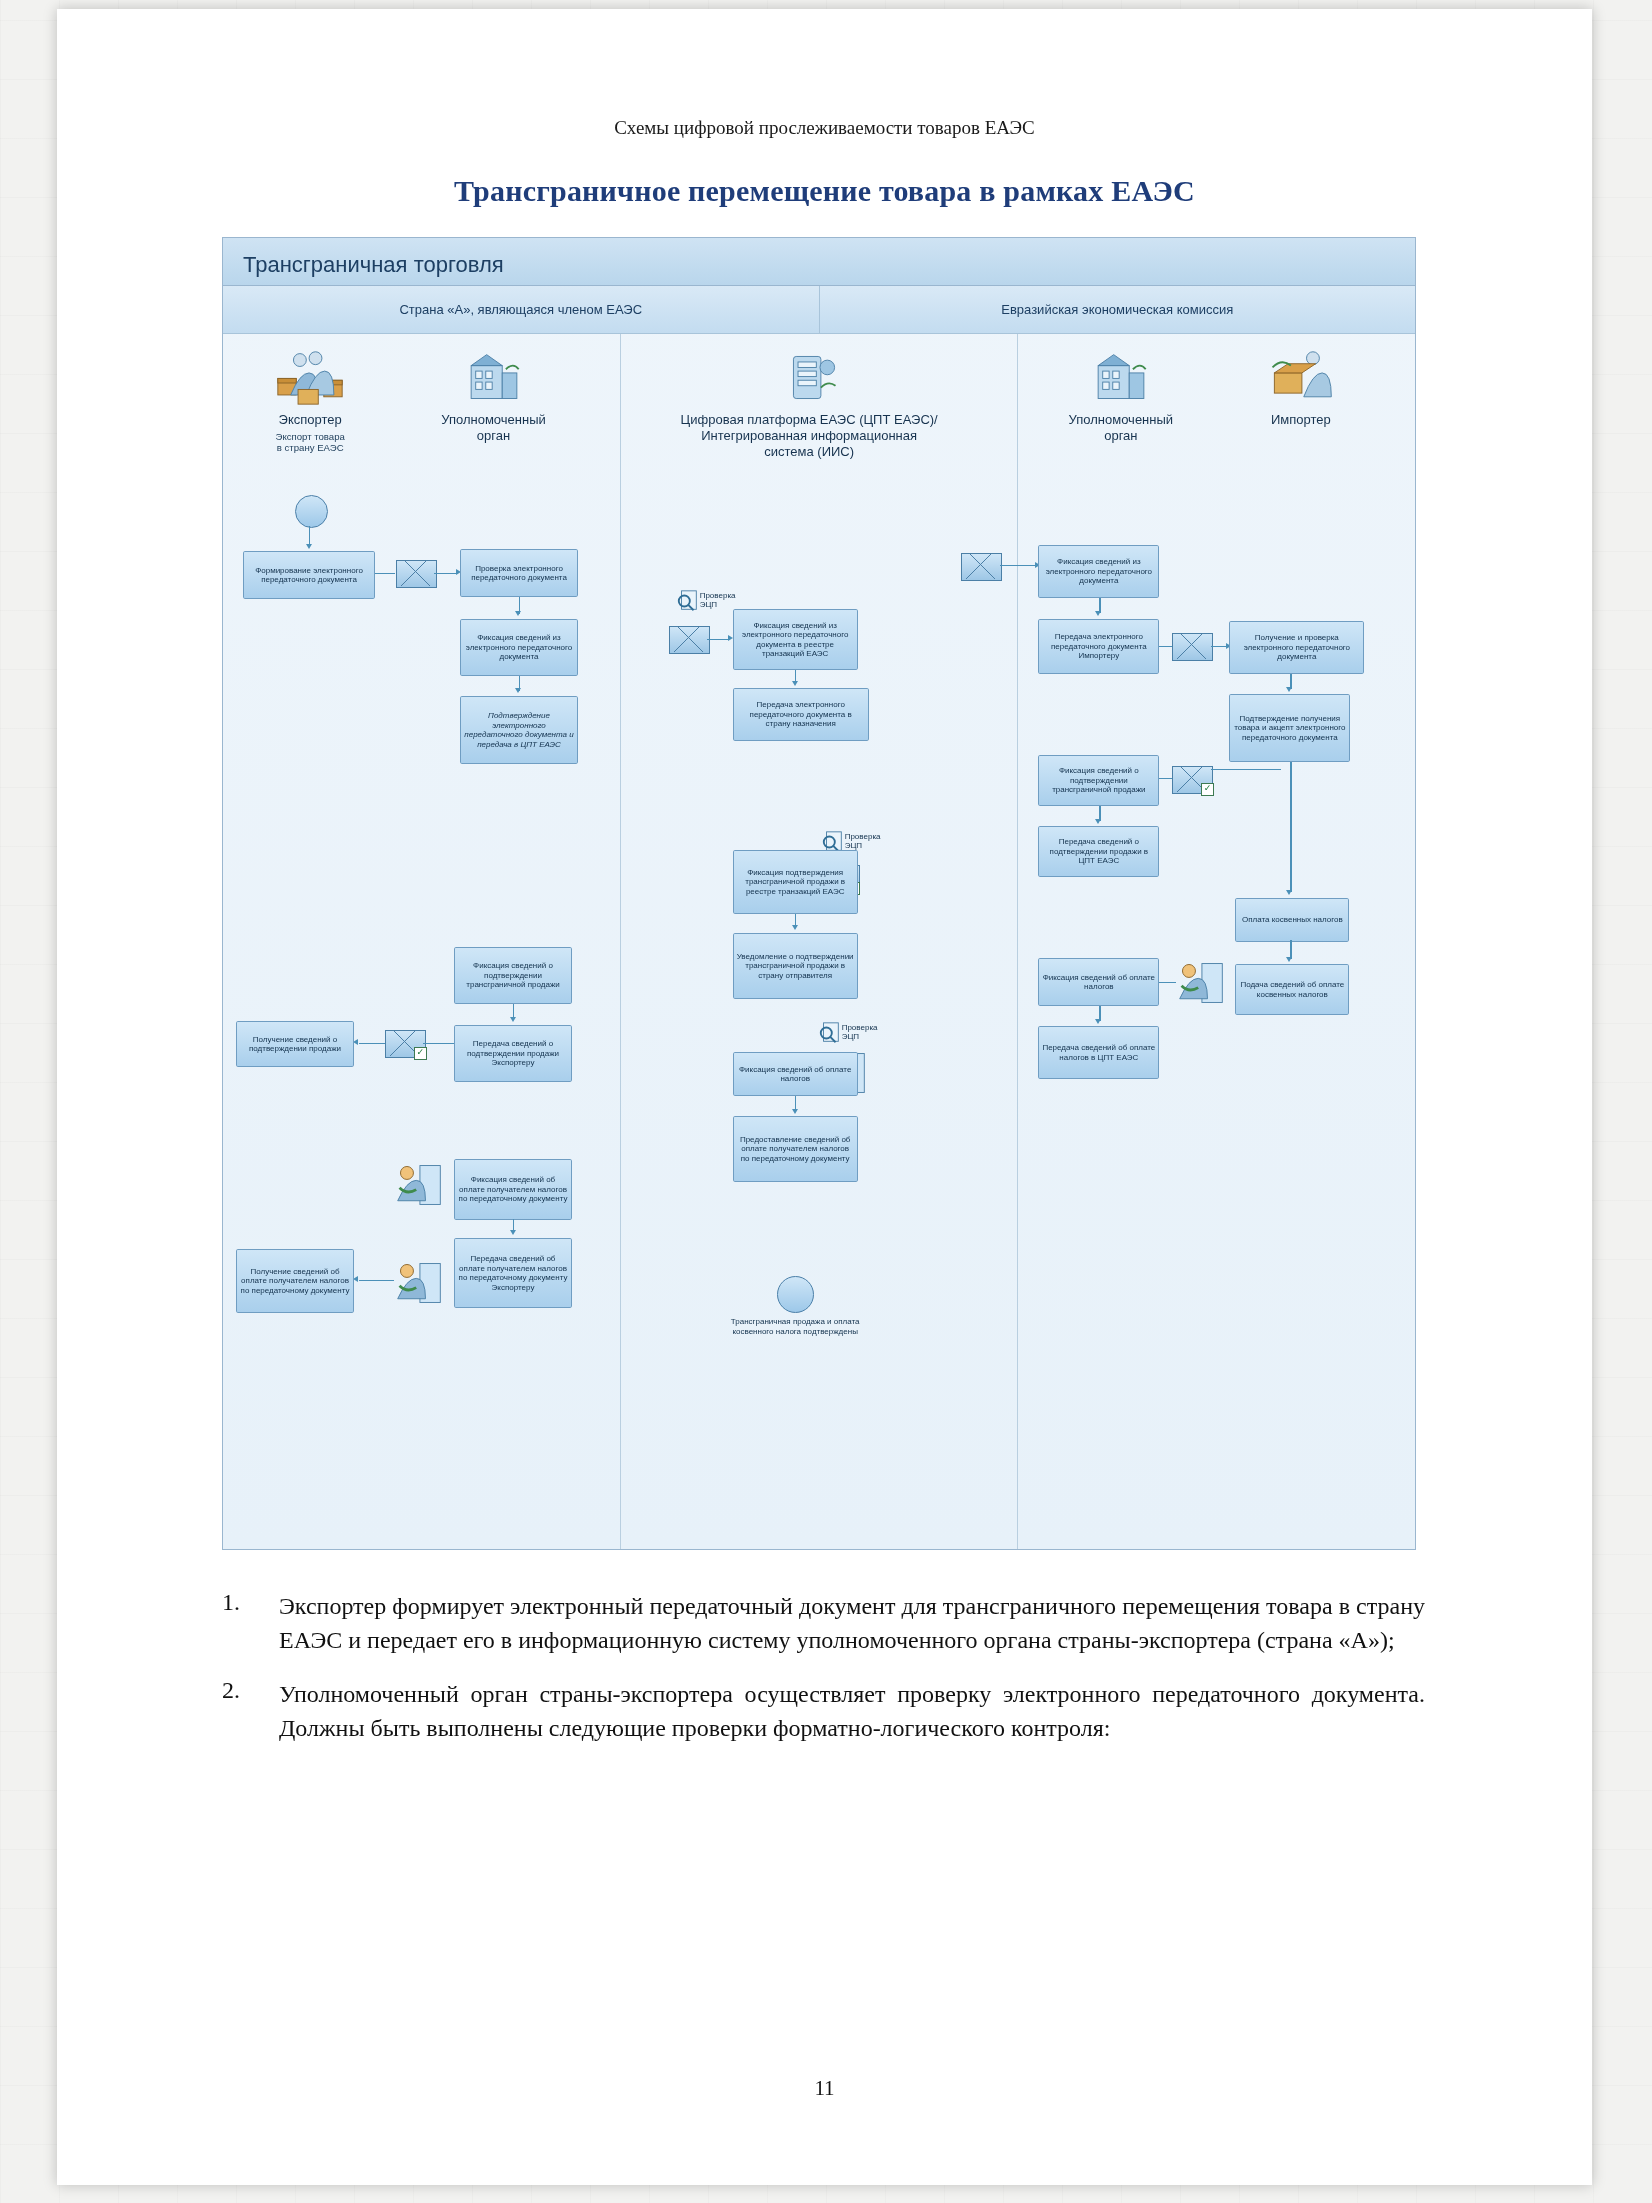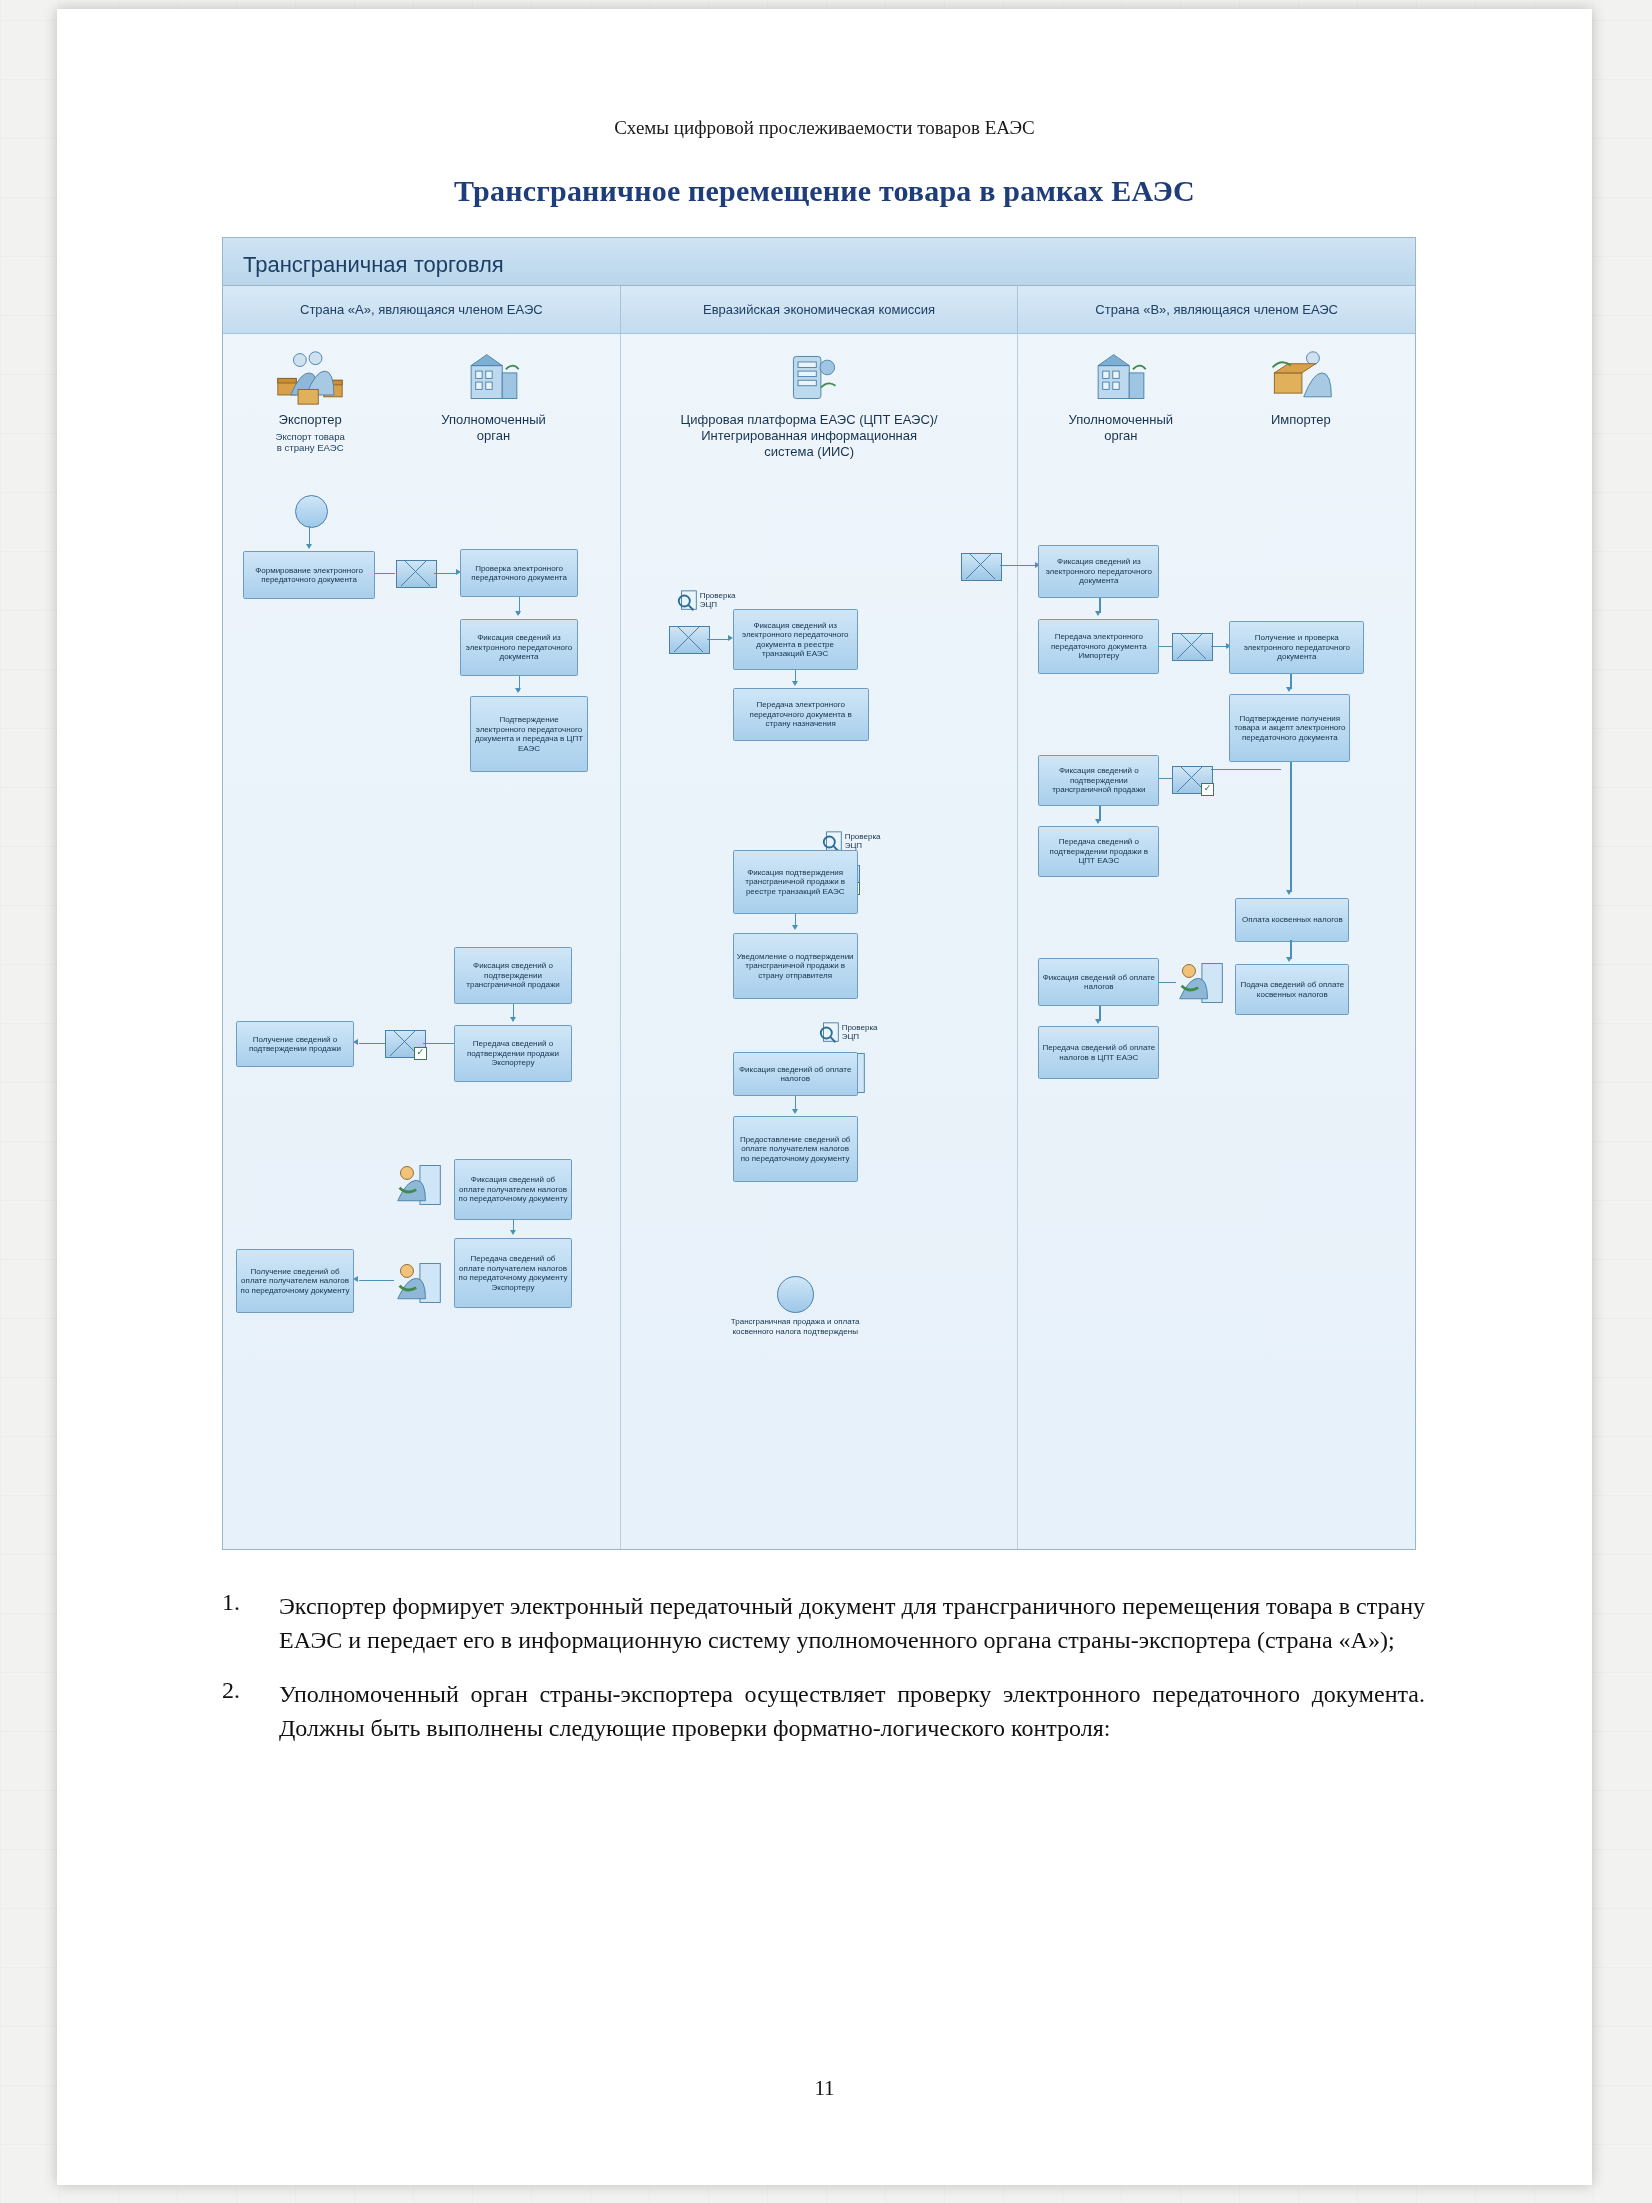--- a/index.html
+++ b/index.html
@@ -190,21 +190,20 @@
 
     <div class="diagram">
 
       <div class="diagram-banner">
         <span>Трансграничная торговля</span>
       </div>
 
       <div class="lane-head-row">
         <div class="lane-head">Страна «А», являющаяся членом ЕАЭС</div>
         <div class="lane-head">Евразийская экономическая комиссия</div>
-        <div class="lane-head">Страна «В», являющаяся членом ЕАЭС</div>
       </div>
 
       <div class="lanes">
 
         <div class="lane">
 
           <div class="actor" style="left:9.2px; top:13px; width:156px;">
             <svg class="ico" width="68" height="61" viewBox="0 0 74 66">
               <rect x="2" y="34" width="20" height="18" fill="#d9a04a" stroke="#8a6328"></rect>
               <rect x="2" y="34" width="20" height="5" fill="#c98f38" stroke="#8a6328"></rect>
@@ -249,21 +248,21 @@
           <div class="arrow r" style="left:233px; top:235px;"></div>
 
           <div class="node" style="left:237px; top:215px; width:118px; height:48px;">Проверка электронного передаточного документа</div>
           <div class="ln v" style="left:296px; top:263px; height:16.5px;"></div>
           <div class="arrow d" style="left:292px; top:277px;"></div>
 
           <div class="node" style="left:237px; top:285px; width:118px; height:57px;">Фиксация сведений из электронного передаточного документа</div>
           <div class="ln v" style="left:296px; top:342px; height:14.7px;"></div>
           <div class="arrow d" style="left:292px; top:354px;"></div>
 
-          <div class="node" style="left:247px; top:362px; width:118px; height:76px;">Подтверждение электронного передаточного документа и передача в ЦПТ ЕАЭС</div>
+          <div class="node" style="left:237px; top:362px; width:118px; height:68px;font-style:italic;">Подтверждение электронного передаточного документа и передача в ЦПТ ЕАЭС</div>
 
           <div class="node" style="left:231px; top:613px; width:118px; height:57px;">Фиксация сведений о подтверждении трансграничной продажи</div>
           <div class="ln v" style="left:290px; top:670px; height:14.7px;"></div>
           <div class="arrow d" style="left:287px; top:683px;"></div>
           <div class="node" style="left:231px; top:691px; width:118px; height:57px;">Передача сведений о подтверждении продажи Экспортеру</div>
 
           <div class="env" style="left:162px; top:696px; width:39px; height:26px;">
             <div class="body"></div>
               <div class="flap"></div>
             <div class="badge">✓</div>

